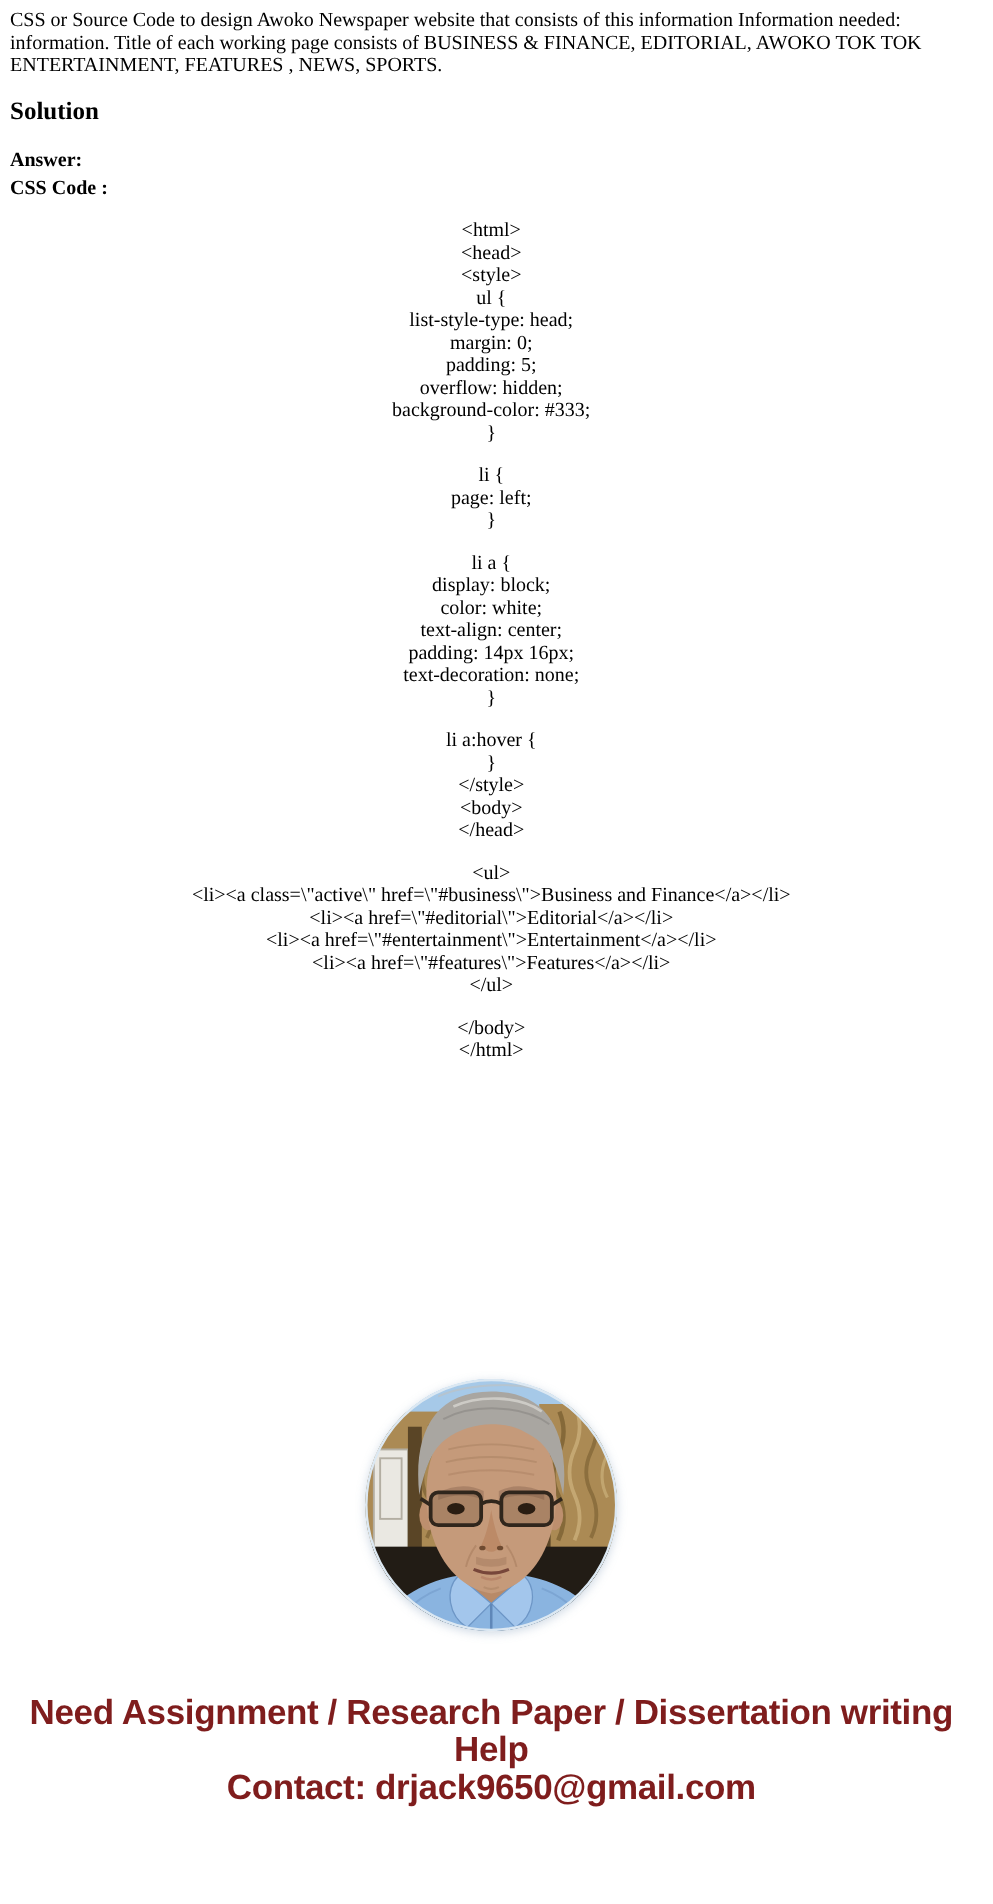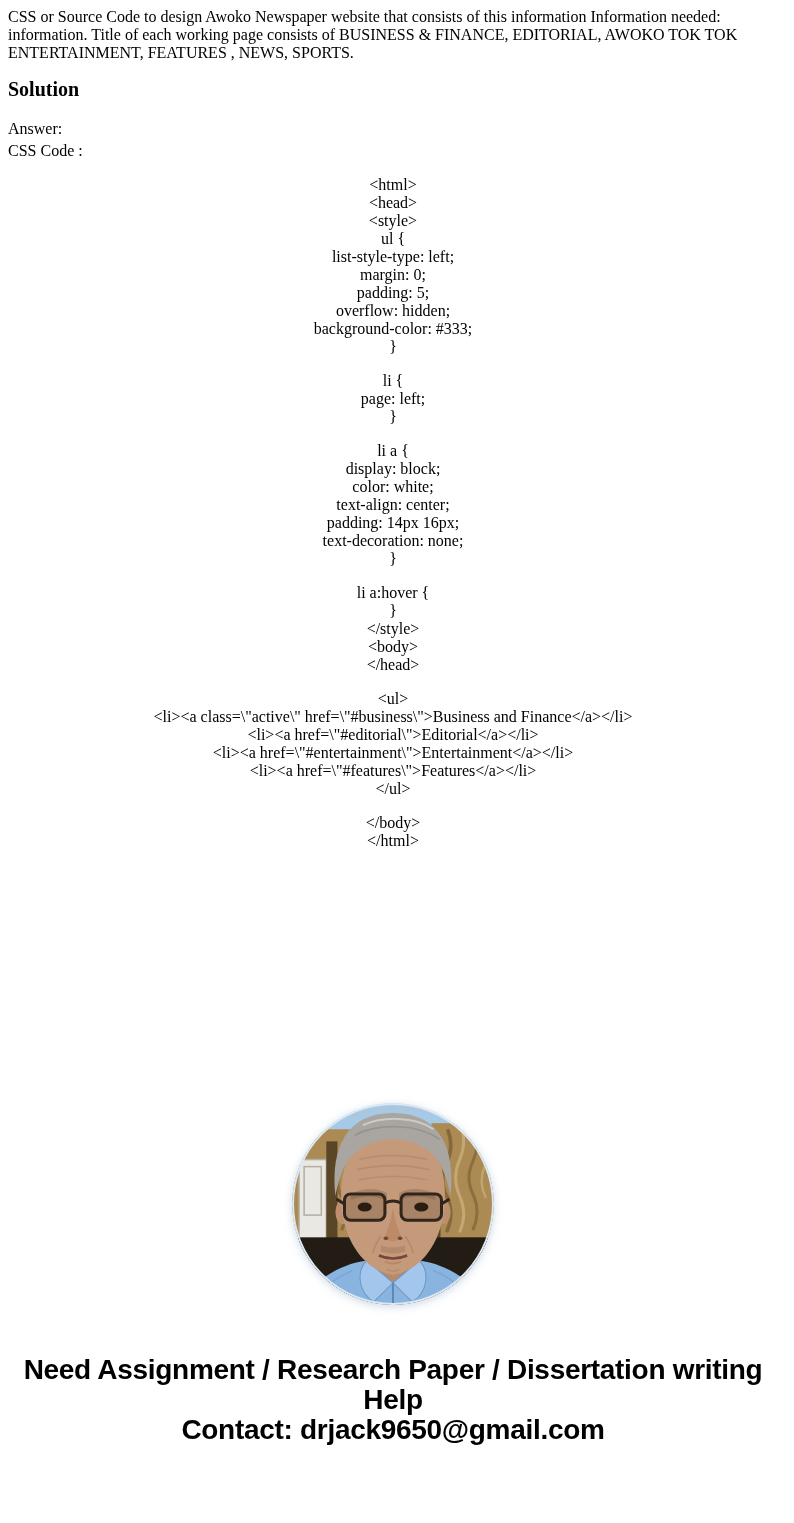--- a/index.html
+++ b/index.html
@@ -18,21 +18,21 @@
     line-height: 18px;
   }
   .solution-heading {
     font-size: 20px;
     font-weight: bold;
     margin: 4px 0 19px 0;
     line-height: 23px;
   }
   .bold-label {
     font-size: 16px;
-    font-weight: normal;
+    font-weight: bold;
     margin: 4px 0;
     line-height: 18px;
   }
   .code-section { }
   .code-group {
     margin: 16px 0;
     font-size: 16px;
     line-height: 18px;
     text-align: center;
   }
@@ -52,21 +52,21 @@
   }
   .photo-circle svg { display: block; }
   .footer {
     margin: 50px auto 18px auto;
     width: 770px;
     text-align: center;
     font-family: "Liberation Sans", sans-serif;
     font-weight: bold;
     font-size: 28px;
     line-height: 30px;
-    color: #000000;
+    color: #7f1d1d;
     letter-spacing: -0.3px;
   }
 </style>
 </head>
 <body>
 
 <div class="page">
 
   <p class="intro">CSS or Source Code to design Awoko Newspaper website that consists of this information Information needed: information. Title of each working page consists of BUSINESS &amp; FINANCE, EDITORIAL, AWOKO TOK TOK ENTERTAINMENT, FEATURES , NEWS, SPORTS.</p>
 
@@ -75,21 +75,21 @@
   <p class="bold-label">Answer:</p>
 
   <p class="bold-label">CSS Code :</p>
 
   <div class="code-section">
       <div class="code-group">
         <div class="code-line">&lt;html&gt;</div>
         <div class="code-line">&lt;head&gt;</div>
         <div class="code-line">&lt;style&gt;</div>
         <div class="code-line">ul {</div>
-        <div class="code-line">list-style-type: left;</div>
+        <div class="code-line">list-style-type: head;</div>
         <div class="code-line">margin: 0;</div>
         <div class="code-line">padding: 5;</div>
         <div class="code-line">overflow: hidden;</div>
         <div class="code-line">background-color: #333;</div>
         <div class="code-line">}</div>
       </div>
       <div class="code-group">
         <div class="code-line">li {</div>
         <div class="code-line">page: left;</div>
         <div class="code-line">}</div>

